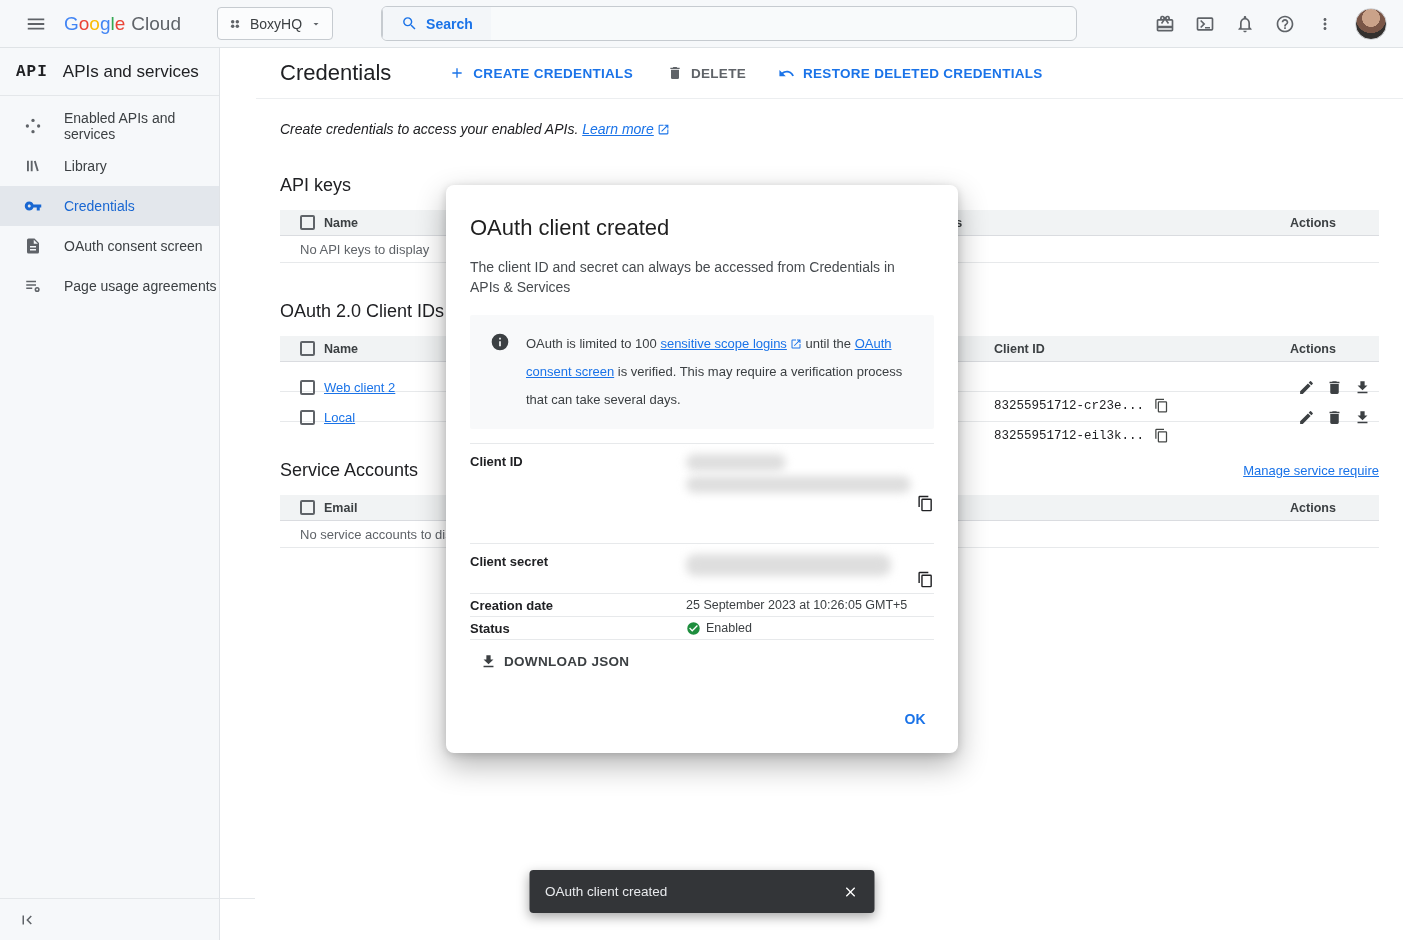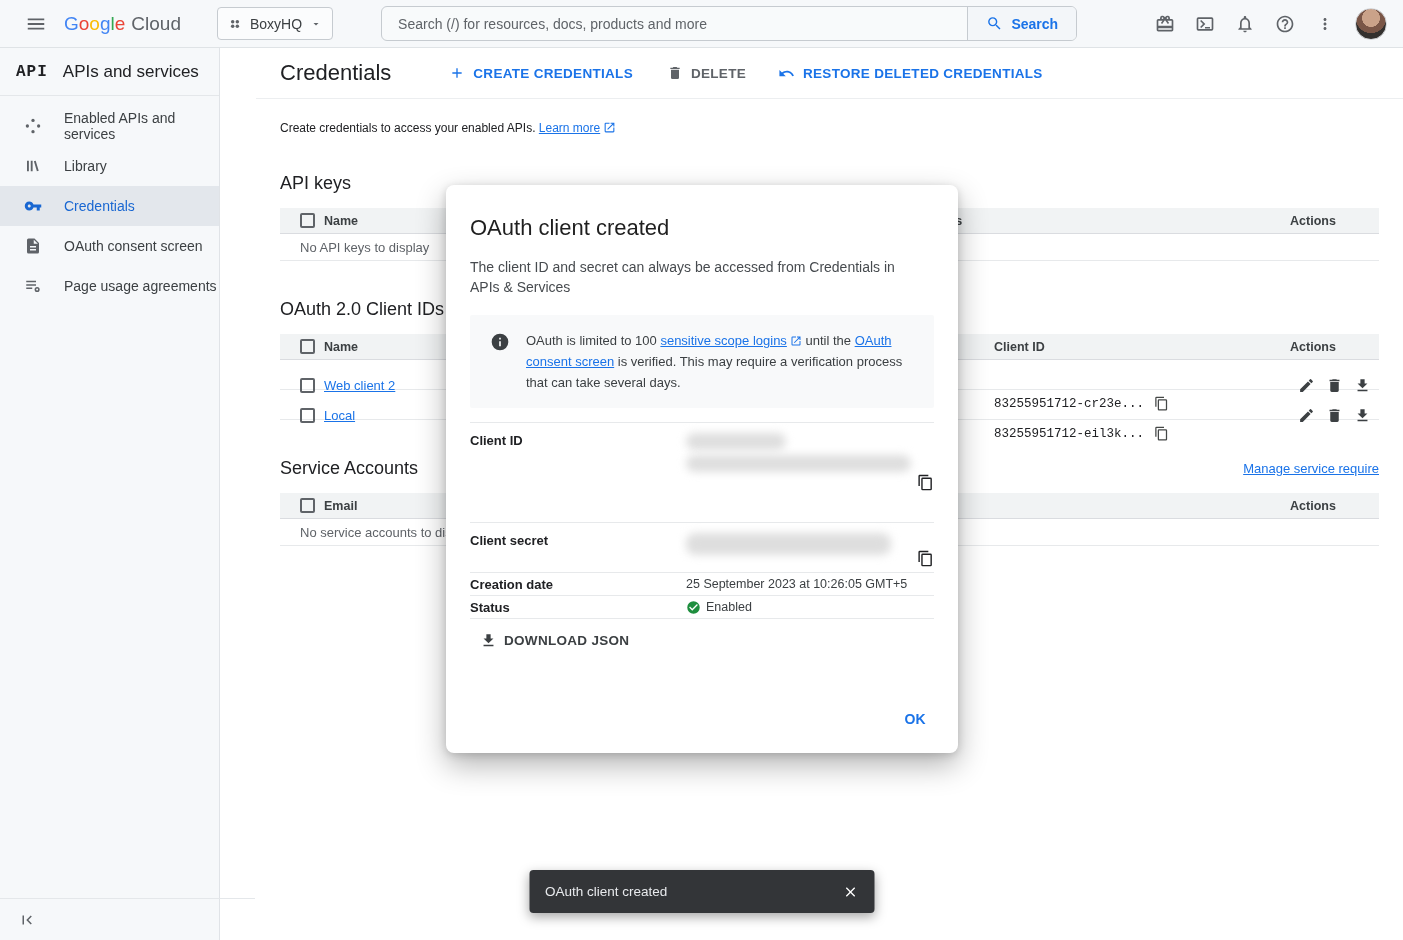--- a/index.html
+++ b/index.html
@@ -65,21 +65,21 @@
     display:flex; align-items:center; padding-left:18px; color:#5f6368; cursor:pointer;
   }
 
   
   .main { position:absolute; top:48px; left:256px; right:0; bottom:0; background:#fff; overflow:hidden; }
   .page-header { height:51px; display:flex; align-items:center; padding:0 24px; border-bottom:1px solid #eceef0; }
   .page-title { font-size:22px; font-weight:400; color:#202124; }
   .toolbar-btn { display:flex; align-items:center; gap:8px; font-size:13.5px; font-weight:700; letter-spacing:.3px; color:#1a73e8; cursor:pointer; white-space:nowrap; }
   .toolbar-btn.gray { color:#5f6368; }
   .tb1 { margin-left:58px; } .tb2 { margin-left:34px; } .tb3 { margin-left:32px; }
-  .intro { margin:22px 24px 12px; font-size:12px; color:#202124; }
+  .intro { margin:22px 24px 12px; font-size:14px; color:#202124;font-style:italic; }
   a.link { color:#1a73e8; text-decoration:underline; cursor:pointer; }
   .ext-icon { display:inline-block; vertical-align:-2px; margin-left:3px; color:#1a73e8; }
   .section-title { margin:38px 24px 14px; font-size:18px; font-weight:400; color:#202124; display:flex; align-items:center; justify-content:space-between; }
   .manage-link { font-size:13px; }
 
   .table { margin:0 24px; }
   .thead {
     display:grid; height:26px; align-items:center; background:#f1f3f4;
     font-size:12.5px; font-weight:700; color:#3c4043; border-bottom:1px solid #dadce0;
   }
@@ -98,21 +98,21 @@
   
   .dialog {
     position:absolute; left:446px; top:185px; width:512px; height:568px;
     background:#fff; border-radius:8px; padding:24px 24px 0; z-index:20;
     box-shadow:0 12px 30px rgba(0,0,0,.30), 0 2px 8px rgba(0,0,0,.15);
   }
   .dialog-title { font-size:22px; font-weight:400; color:#1f1f1f; margin-top:6px; }
   .dialog-sub { margin-top:16px; font-size:14px; line-height:20px; color:#474b4f; width:442px; }
   .notice { margin-top:18px; background:#f8f9fa; border-radius:2px; padding:15px 14px; display:flex; gap:16px; }
   .notice-icon { width:20px; height:20px; color:#3c4043; flex:none; margin:2px 0 0 6px; }
-  .notice-text { font-size:13px; line-height:21px; color:#3c4043; }
+  .notice-text { font-size:13px; line-height:28px; color:#3c4043; }
   .fields { margin-top:14px; border-top:1px solid #e7e9eb; }
   .frow { display:flex; border-bottom:1px solid #e7e9eb; }
   .flabel { width:216px; flex:none; font-size:13px; font-weight:700; color:#202124; }
   .frow-id { height:100px; padding-top:10px; }
   .frow-secret { height:50px; padding-top:10px; }
   .frow-small { height:23px; align-items:center; }
   .fvalue { flex:1; display:flex; font-size:12.5px; color:#3c4043; }
   .fvalue-id { height:58px; align-items:flex-start; }
   .fvalue-secret { height:34px; align-items:flex-start; }
   .redact-stack { display:flex; flex-direction:column; gap:5px; }
@@ -159,21 +159,20 @@
         <circle cx="16" cy="8" r="3"></circle>
         <circle cx="8" cy="16" r="3"></circle>
         <circle cx="16" cy="16" r="3"></circle>
     </svg>
     <span>BoxyHQ</span>
     <svg width="12" height="12" viewBox="0 0 24 24" fill="#5f6368">
         <path d="M7 10l5 5 5-5z"></path>
       </svg>
   </div>
   <div class="search">
-    <input type="text" placeholder="Search (/) for resources, docs, products and more" style="">
     <div class="search-go">
       <svg width="17" height="17" viewBox="0 0 24 24" fill="currentColor">
           <path d="M15.5 14h-.79l-.28-.27A6.47 6.47 0 0 0 16 9.5 6.5 6.5 0 1 0 9.5 16c1.61 0 3.09-.59 4.23-1.57l.27.28v.79l5 5L20.49 19l-5-4.99zm-6 0C7.01 14 5 11.99 5 9.5S7.01 5 9.5 5 14 7.01 14 9.5 11.99 14 9.5 14z"></path>
         </svg>
       <span>Search</span>
     </div>
   </div>
   <div class="top-icons">
     <div class="icon-btn">
       <svg width="20" height="20" viewBox="0 0 24 24" fill="currentColor">

